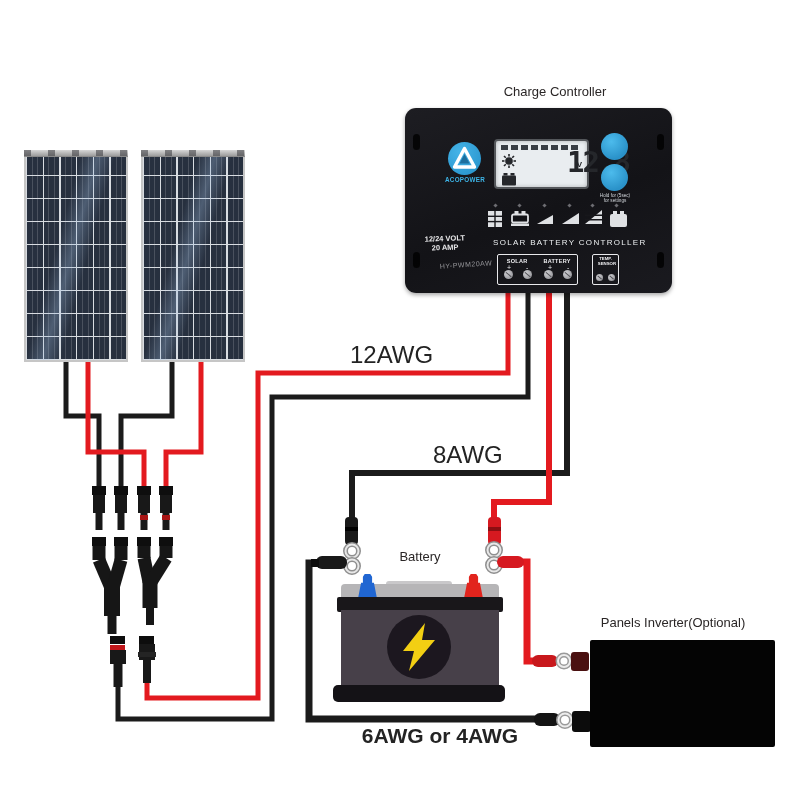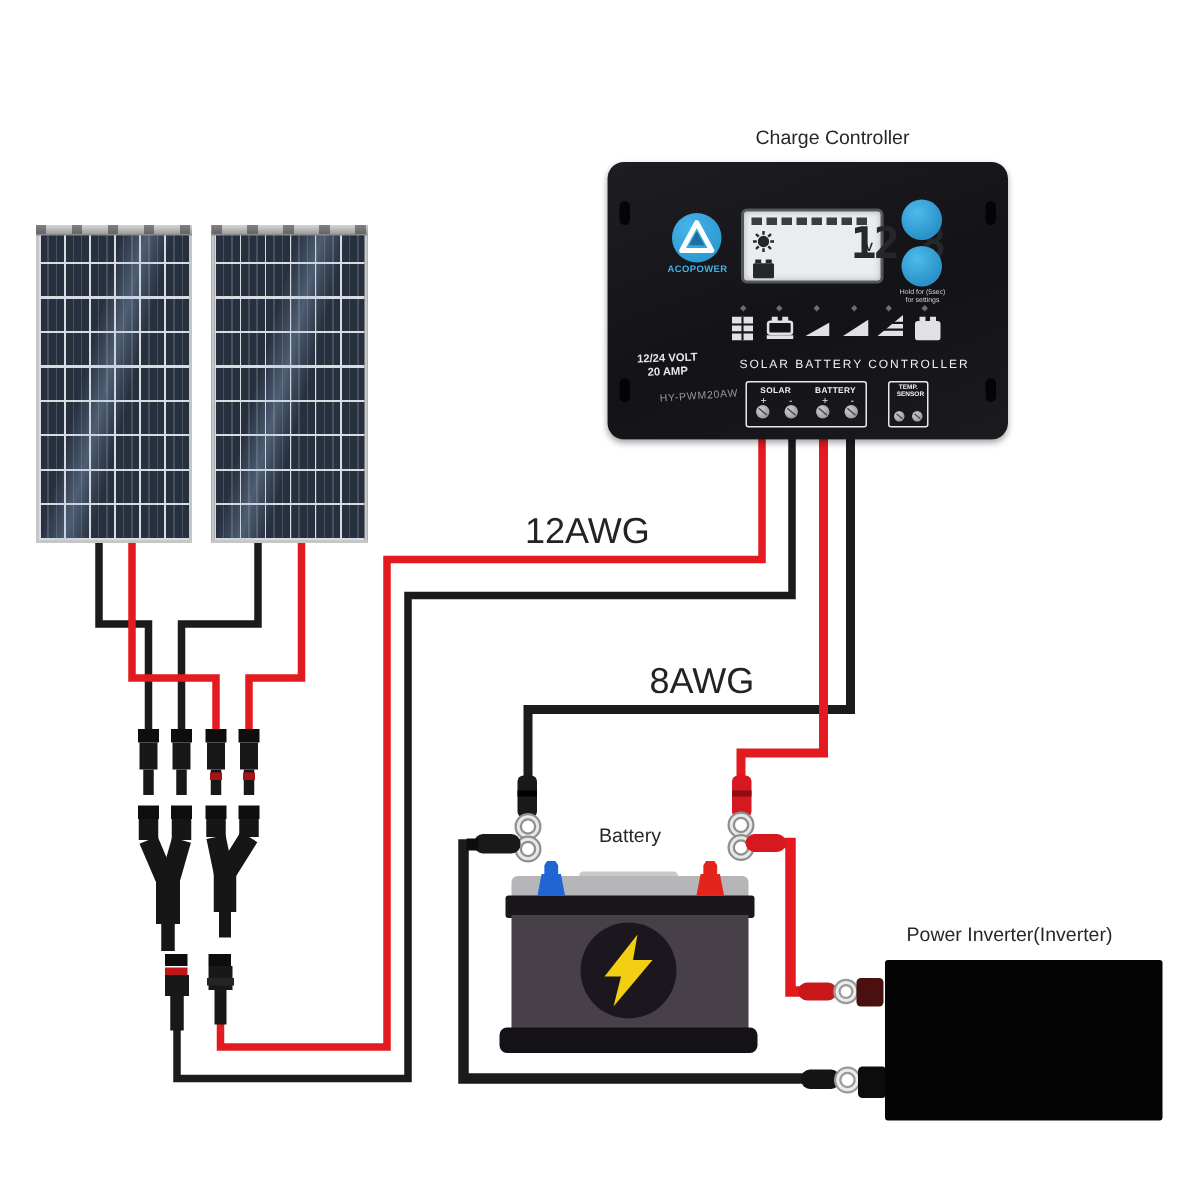--- a/index.html
+++ b/index.html
@@ -200,23 +200,24 @@
     <g>
       <rect x="534" y="713" width="26" height="13" rx="6" fill="#141414"></rect>
       <circle cx="565" cy="720" r="6.5" fill="none" stroke="#9a9a9a" stroke-width="5"></circle>
       <circle cx="565" cy="720" r="6.5" fill="none" stroke="#ececec" stroke-width="2"></circle>
       <rect x="572" y="711" width="19" height="21" rx="3" fill="#0c0c0c"></rect>
     </g>
   </svg>
 
   <div class="abs lbl cc-label">Charge Controller</div>
   <div class="abs lbl battery-label">Battery</div>
-  <div class="abs lbl inverter-label">Power Inverter(Inverter)</div>
+  <div class="abs lbl inverter-label">Panels Inverter(Optional)</div>
   <div class="abs wire-lbl lbl-12">12AWG</div>
   <div class="abs wire-lbl lbl-8">8AWG</div>
+  <div class="abs wire-lbl lbl-64">6AWG or 4AWG</div>
 
   <div class="abs comp panel panel-a">
     <div class="panel-top"></div>
   </div>
   <div class="abs comp panel panel-b">
     <div class="panel-top"></div>
   </div>
 
   <div class="abs comp controller">
     <div class="cc-hole" style="left:8px;  top:26px;"></div>

